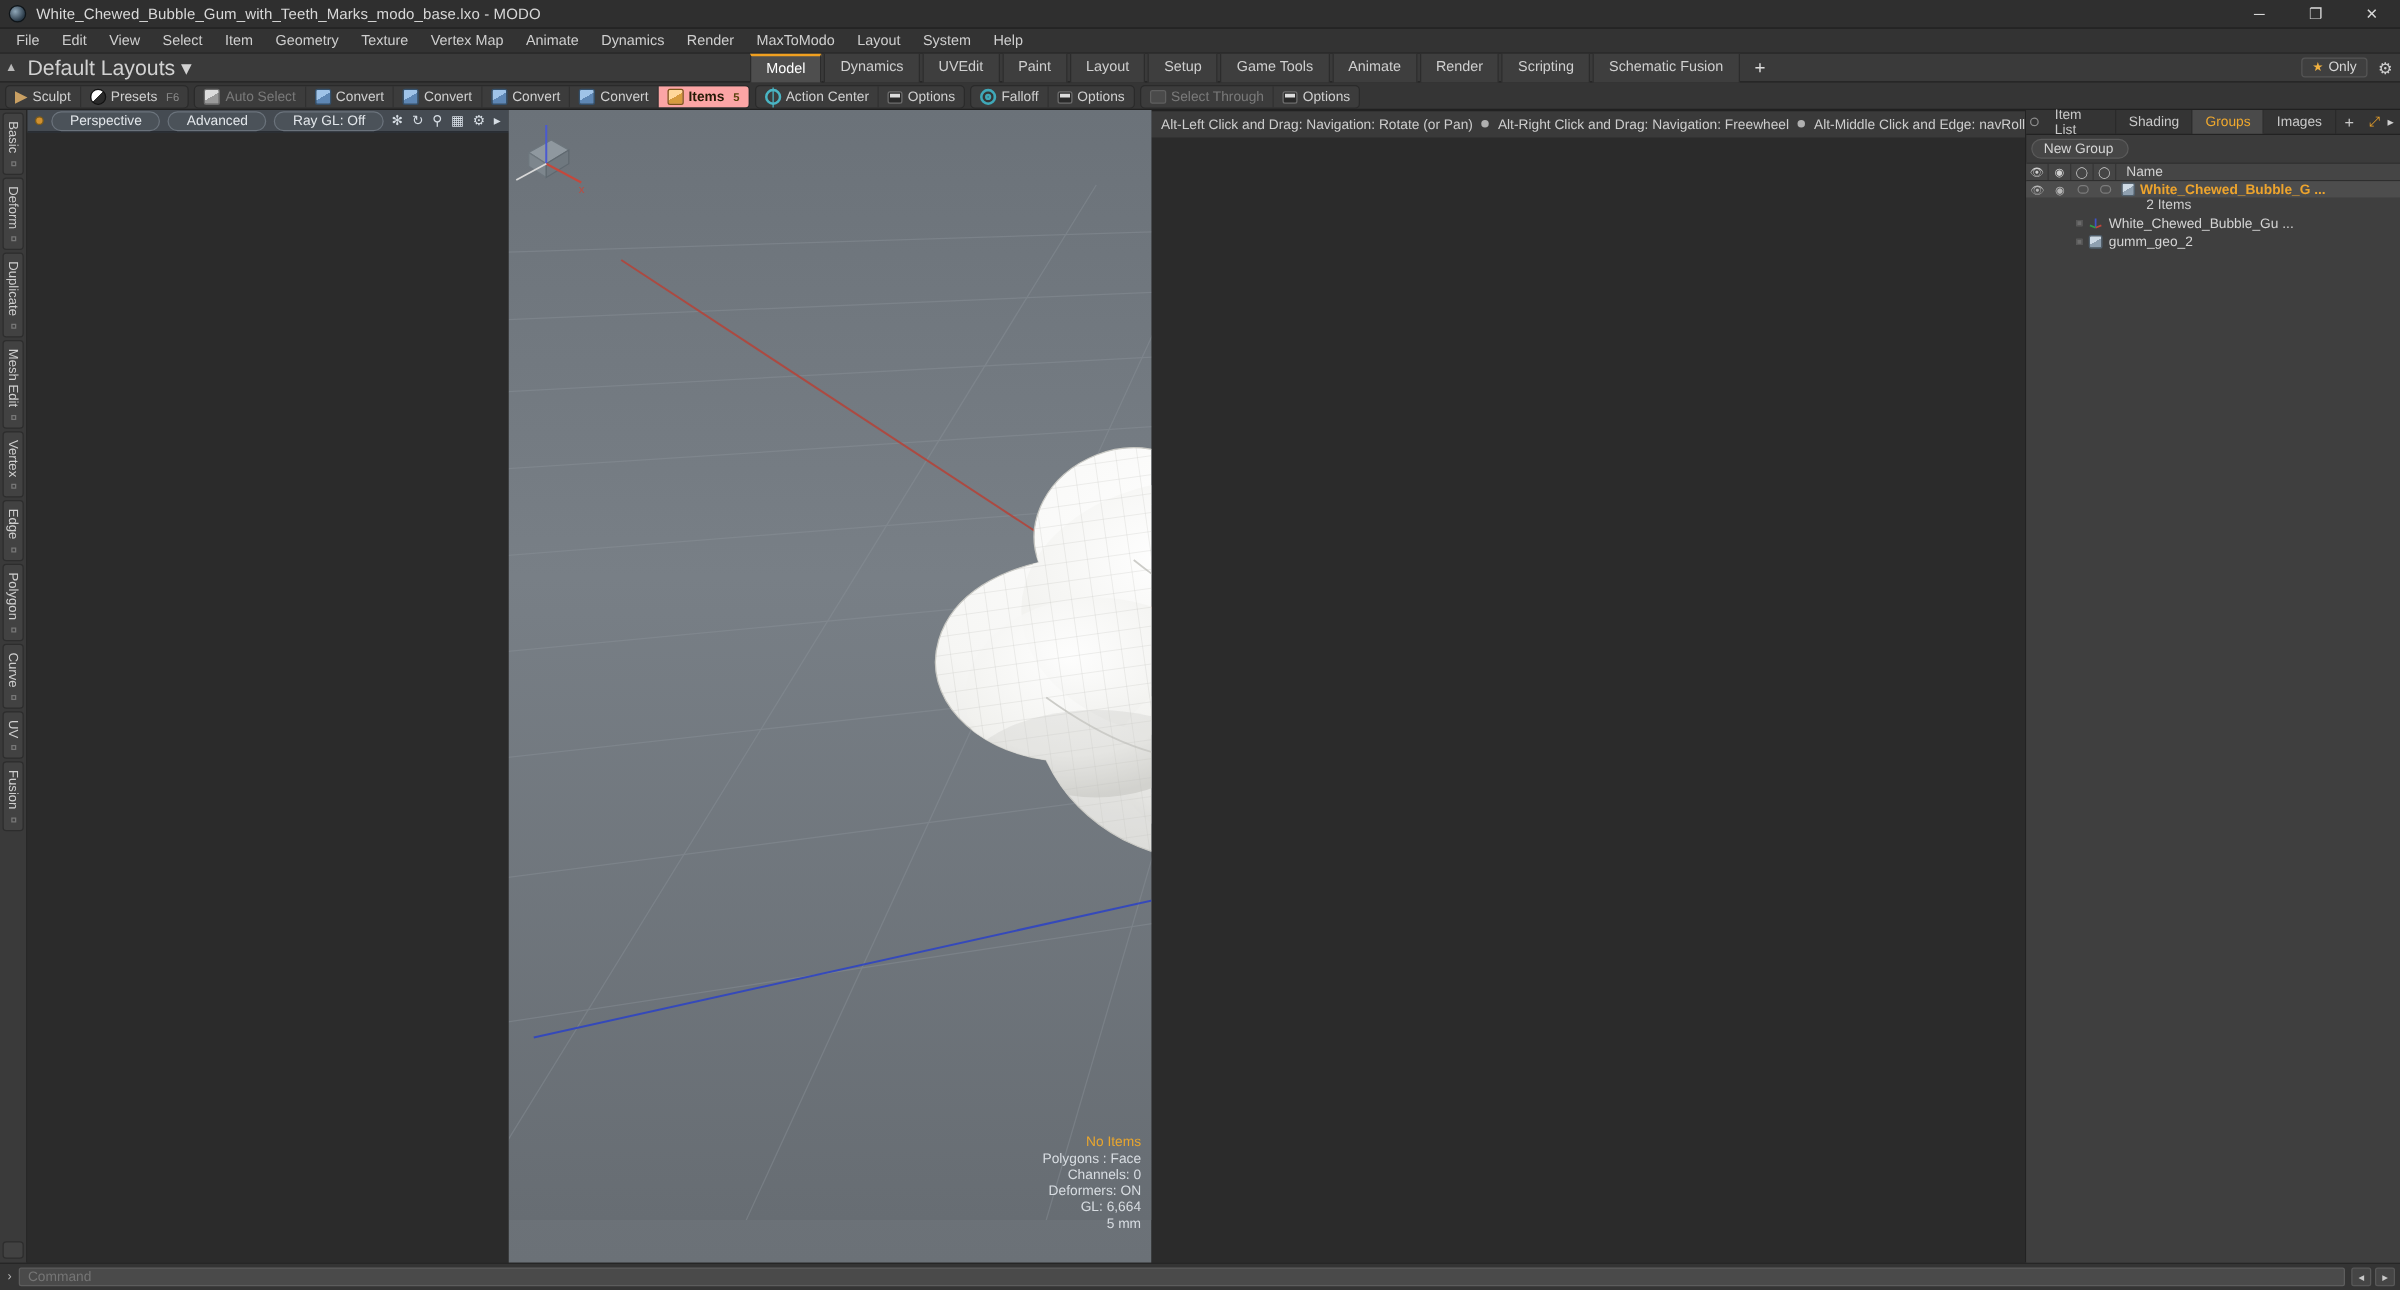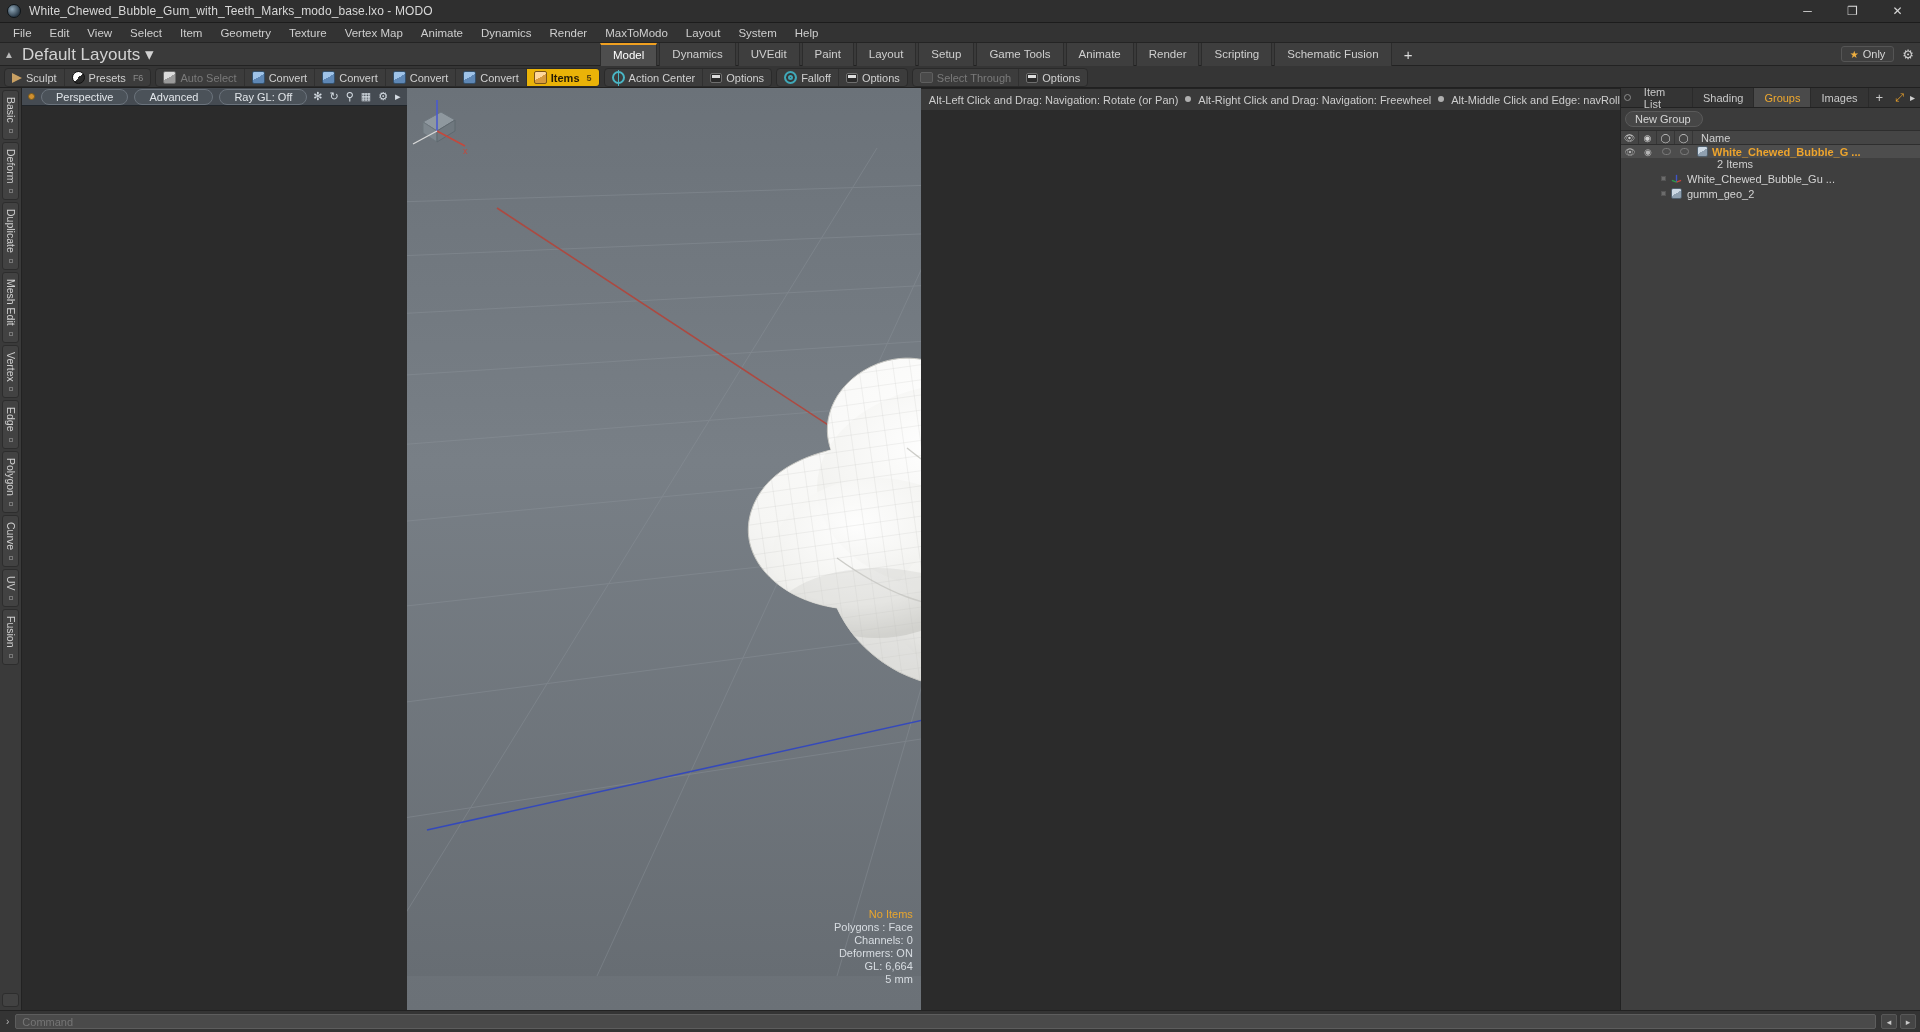--- a/index.html
+++ b/index.html
@@ -43,21 +43,21 @@
 
   
   .toolbar { height:22px; background:#353535; display:flex; align-items:stretch;
     border-bottom:1px solid #202020; padding:2px 0 0 0; }
   .tgroup { display:flex; align-items:stretch; background:#3c3c3c; border:1px solid #2a2a2a;
     border-radius:4px; margin-right:4px; overflow:hidden; height:19px; }
   .tgroup.first { margin-left:4px; }
   .tbtn { display:flex; align-items:center; gap:4px; padding:0 7px; font-size:11px;
     color:#d0d0d0; border-right:1px solid #303030; height:100%; }
   .tbtn:last-child { border-right:none; }
-  .tbtn.active { background:#eab308; color:#241a05; font-weight:bold;justify-content:center; }
+  .tbtn.active { background:#fca5a5; color:#241a05; font-weight:bold;justify-content:center; }
   .tbtn.dim { color:#7a7a7a; }
   .kbd { font-size:9px; color:#8a8a8a; margin-left:3px; }
   .tbtn.active .kbd { color:#5a430d; }
   .ic { width:13px; height:13px; flex:none; display:inline-block; }
   .ic-cube { background:linear-gradient(150deg,#9fc3e8 0 48%,#5e87b5 48% 100%);
     border:1px solid #34506b; border-radius:2px; }
   .ic-cube-grey { background:linear-gradient(150deg,#dcdcdc 0 48%,#9a9a9a 48% 100%);
     border:1px solid #6a6a6a; border-radius:2px; }
   .ic-cube-org { background:linear-gradient(150deg,#ffd79a 0 48%,#d79b3e 48% 100%);
     border:1px solid #7a5418; border-radius:2px; }

